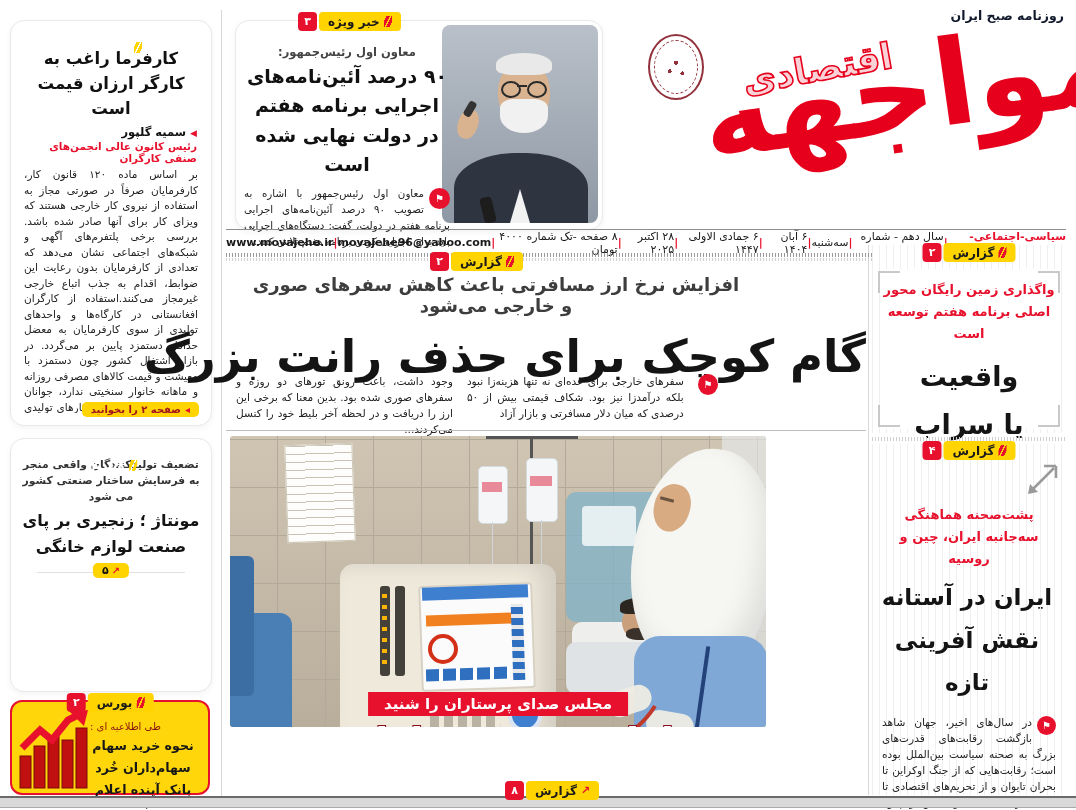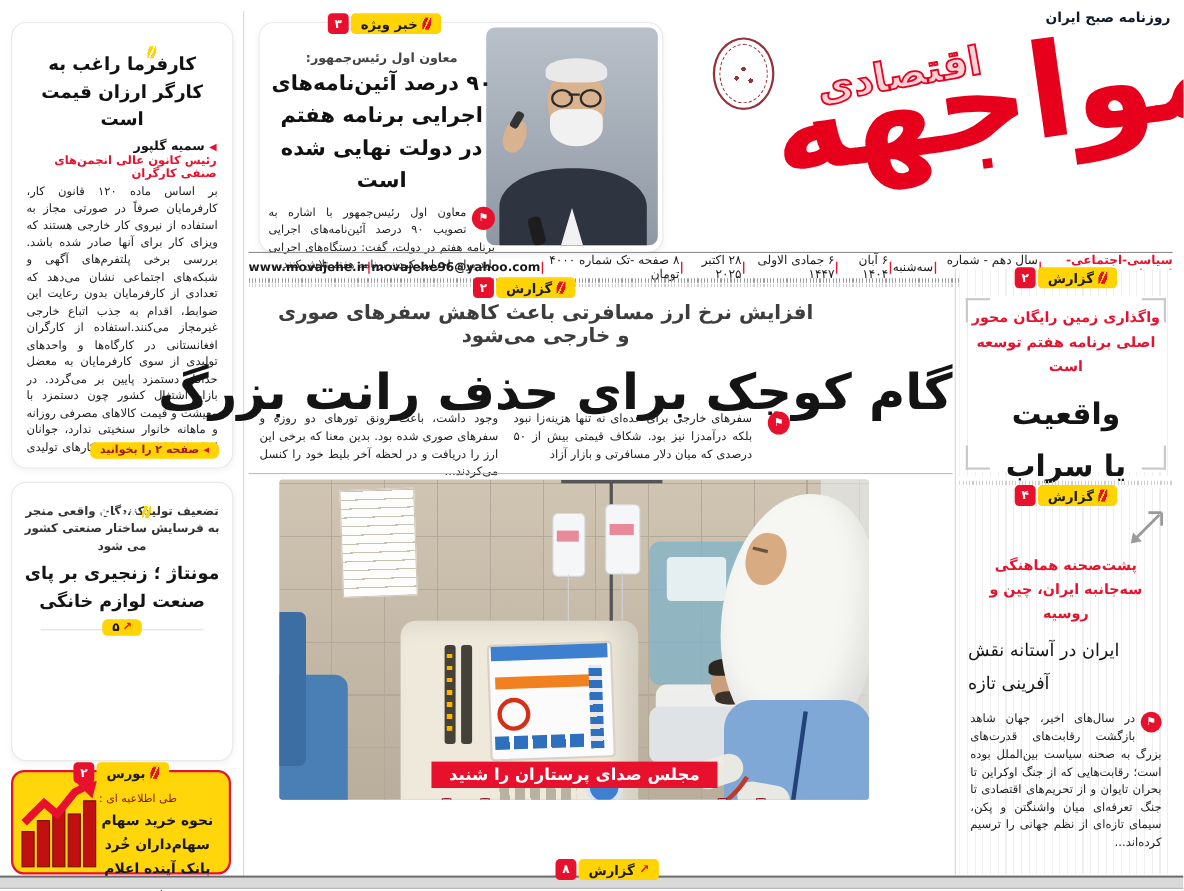--- a/index.html
+++ b/index.html
@@ -62,30 +62,30 @@
   .lead-kicker{position:absolute;left:246px;top:274px;width:500px;text-align:center;font-size:18px;
                font-weight:bold;color:#3d3d3d;}
   .lead-title{position:absolute;left:226px;top:300px;width:640px;text-align:right;font-size:45px;
               font-weight:bold;color:#141414;white-space:nowrap;letter-spacing:-1px;}
   .lead-lede{position:absolute;left:236px;top:374px;width:482px;display:flex;gap:14px;}
   .lead-lede p{margin:0;font-size:10.6px;line-height:1.5;text-align:justify;color:#222;width:225px;}
   
   .stripes{background:repeating-linear-gradient(90deg,#efefef 0 1px,#fff 1px 7px);}
   .r-kicker{font-size:13px;font-weight:bold;color:#e8112d;text-align:center;line-height:1.7;margin:0 10px;}
   .r-title1{font-size:27px;font-weight:bold;color:#141414;text-align:center;line-height:1.75;margin:6px 0 0;}
-  .r-title2{font-size:16px;font-weight:normal;color:#141414;text-align:left;line-height:1.85;margin:6px 12px 0 8px;}
+  .r-title2{font-size:23px;font-weight:bold;color:#141414;text-align:center;line-height:1.85;margin:6px 12px 0 8px;}
   .r-body{font-size:10.6px;line-height:1.52;text-align:justify;color:#222;margin:8px 10px 0;}
   .bracket{position:absolute;width:20px;height:20px;border:2px solid #c9c9c9;}
   .bk-tl{border-right:none;border-bottom:none;}
   .bk-tr{border-left:none;border-bottom:none;}
   .bk-bl{border-right:none;border-top:none;}
   .bk-br{border-left:none;border-top:none;}
   
   .photo{position:absolute;left:230px;top:436px;width:536px;height:291px;border-radius:3px;
-         overflow:hidden;background:linear-gradient(180deg,#cfc5b2,#b9ae9c);margin-left:24px;}
+         overflow:hidden;background:linear-gradient(180deg,#cfc5b2,#b9ae9c);}
   .ph-kicker{position:absolute;left:50%;transform:translateX(-50%);top:256px;background:#e8112d;
              color:#fff;font-size:15px;font-weight:bold;padding:3px 16px;z-index:8;white-space:nowrap;}
   .ph-title{position:absolute;left:0;top:284px;width:100%;text-align:center;font-size:38px;font-weight:bold;
             color:#fff;z-index:8;white-space:nowrap;
             text-shadow:2px 2px 0 #8a0f1f,-1px -1px 0 #8a0f1f,1px -1px 0 #8a0f1f,-1px 1px 0 #8a0f1f,3px 3px 4px rgba(0,0,0,.35);}
   
   .m-title{position:absolute;left:700px;top:30px;font-size:118px;font-weight:bold;color:#e6001c;
            transform:rotate(-8deg);line-height:1;z-index:2;}
   .m-sub{position:absolute;left:742px;top:48px;font-size:36px;font-weight:bold;
          color:rgba(230,0,28,.18);-webkit-text-stroke:1.6px #e6001c;transform:rotate(-10deg);z-index:3;}

